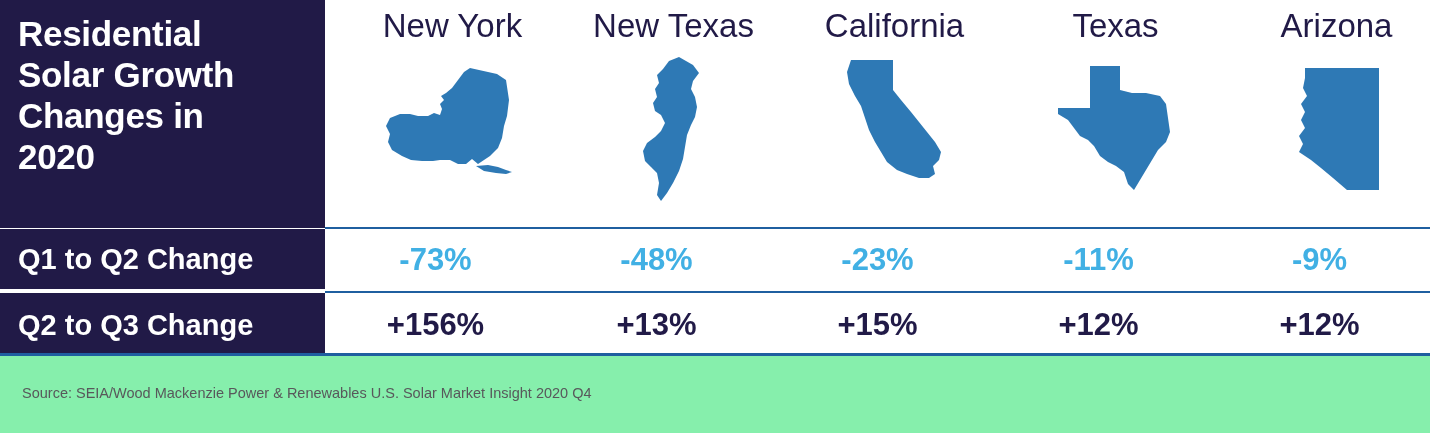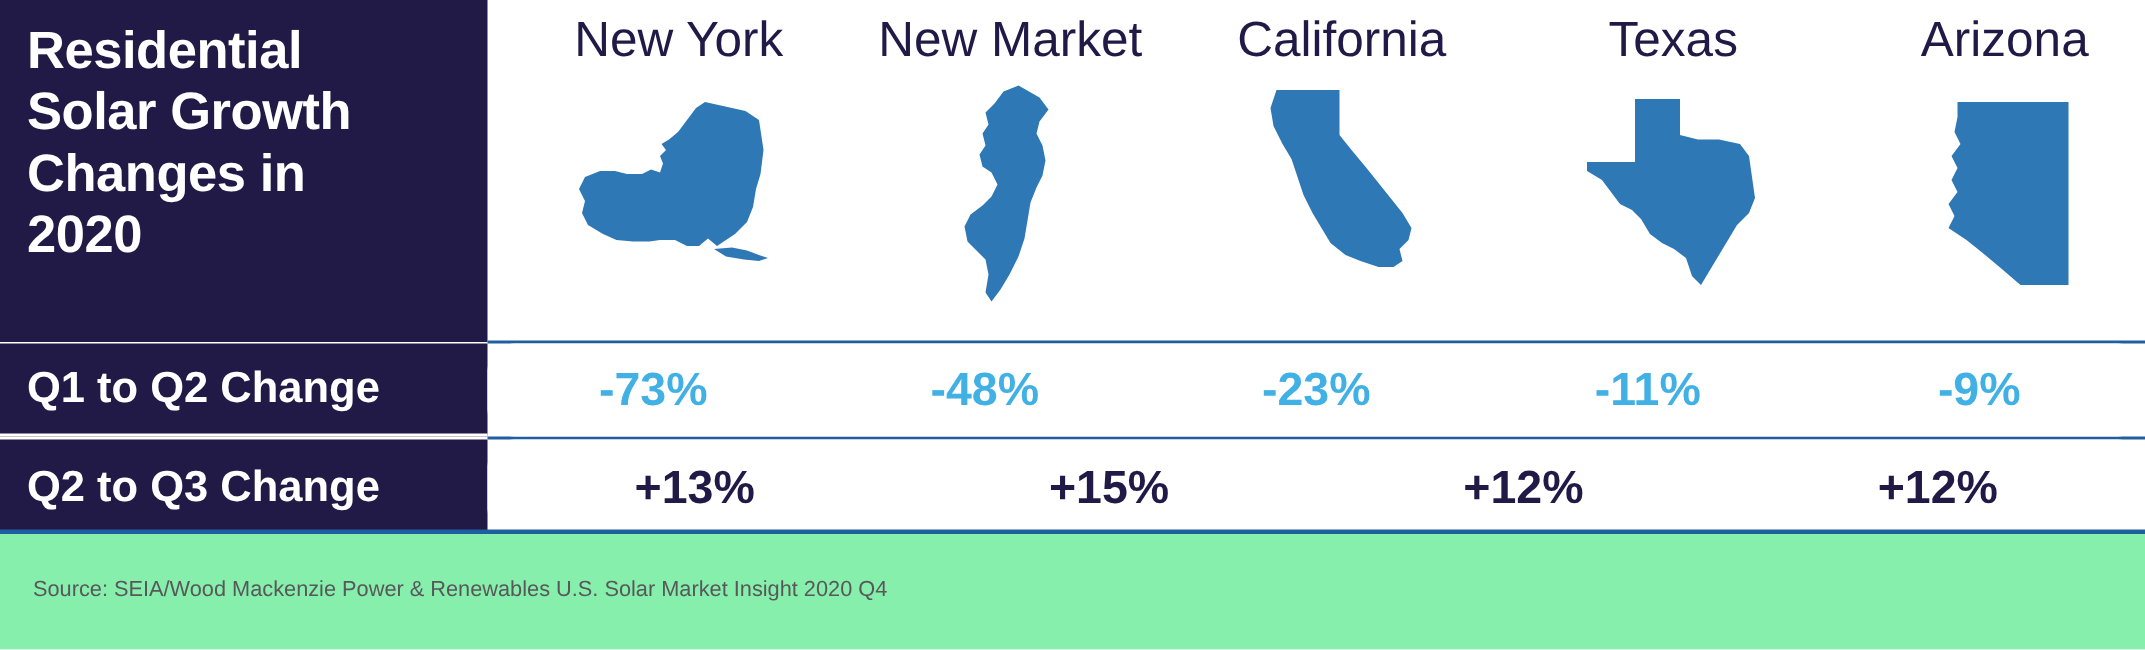--- a/index.html
+++ b/index.html
@@ -178,21 +178,21 @@
       <div class="state-col">
         <div class="state-name">New York</div>
         <div class="state-shape">
           <svg width="150" height="140" viewBox="0 0 150 140" aria-hidden="true">
             <path fill="#2E79B5" d="M92 8 L119 14 L128 20 L131 40 L129 56 L126 66 L124 78 L120 88 L112 96 L100 104 L94 99 L88 104 L80 104 L72 100 L62 100 L55 101 L44 101 L33 100 L24 96 L14 90 L10 82 L12 74 L8 66 L12 58 L22 54 L32 54 L40 56 L50 56 L56 53 L62 55 L64 49 L62 44 L66 40 L63 36 L68 33 L74 28 L80 20 L86 12 Z M98 106 L106 111 L118 113 L128 114 L134 112 L128 110 L120 107 L110 105 Z"></path>
           </svg>
         </div>
       </div>
 
       <div class="state-col">
-        <div class="state-name">New Market</div>
+        <div class="state-name">New Texas</div>
         <div class="state-shape">
           <svg width="78" height="150" viewBox="0 0 78 150" aria-hidden="true">
             <path fill="#2E79B5" d="M44 2 L58 10 L64 18 L58 26 L56 34 L60 42 L62 52 L60 62 L56 70 L52 80 L50 92 L48 104 L44 116 L38 128 L32 138 L26 146 L22 140 L24 128 L22 118 L16 112 L10 106 L8 96 L12 88 L20 82 L26 76 L30 68 L26 60 L20 56 L18 48 L22 42 L20 34 L24 28 L22 20 L28 14 L34 6 Z"></path>
           </svg>
         </div>
       </div>
 
       <div class="state-col">
         <div class="state-name">California</div>
         <div class="state-shape">
@@ -232,20 +232,21 @@
         <div class="value-cell val-neg">-48%</div>
         <div class="value-cell val-neg">-23%</div>
         <div class="value-cell val-neg">-11%</div>
         <div class="value-cell val-neg">-9%</div>
       </div>
     </div>
 
     <div class="data-row row2">
       <div class="row-label">Q2 to Q3 Change</div>
       <div class="row-values">
+        <div class="value-cell val-pos">+156%</div>
         <div class="value-cell val-pos">+13%</div>
         <div class="value-cell val-pos">+15%</div>
         <div class="value-cell val-pos">+12%</div>
         <div class="value-cell val-pos">+12%</div>
       </div>
     </div>
 
     <div class="rule rule-bot-full"></div>
   </div>
 

